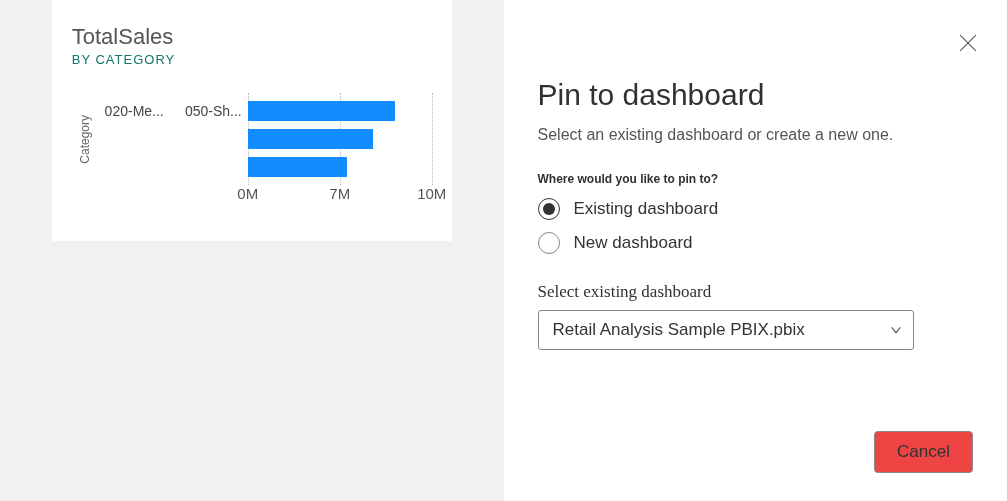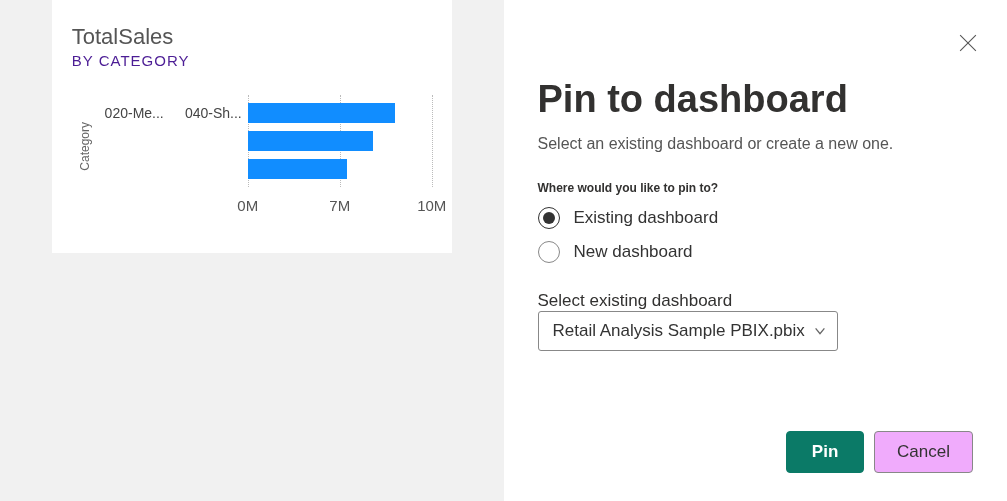--- a/index.html
+++ b/index.html
@@ -20,23 +20,23 @@
     padding: 24px 20px 30px 20px;
     box-shadow: 0 0 0 rgba(0,0,0,0);
   }
   .chart-title {
     font-size: 22px;
     font-weight: 400;
     color: #555;
     margin-bottom: 2px;
   }
   .chart-subtitle {
-    font-size: 15px;
+    font-size: 13px;
     letter-spacing: 1px;
-    color: #4c1d95;
+    color: #0f766e;
     margin-bottom: 30px;
     text-transform: uppercase;
   }
   .chart-body {
     display: flex;
     align-items: stretch;
   }
   .y-axis-title {
     writing-mode: vertical-rl;
     transform: rotate(180deg);
@@ -81,21 +81,20 @@
   }
   .bars { position: relative; }
   .bar-row { height: 28px; display: flex; align-items: center; }
   .bar {
     height: 20px;
     background: #118dff;
   }
   .x-ticks {
     position: relative;
     height: 30px;
-    margin-top: 10px;
   }
   .x-tick {
     position: absolute;
     transform: translateX(-50%);
     font-size: 15px;
     color: #555;
     top: 4px;
   }
 
   .right-pane {
@@ -112,22 +111,22 @@
     top: 34px;
     right: 30px;
     width: 18px;
     height: 18px;
     cursor: pointer;
     color: #555;
   }
   .close-icon svg { width: 100%; height: 100%; }
 
   .dialog-title {
-    font-size: 38px;
-    font-weight: 700;
+    font-size: 30px;
+    font-weight: 400;
     margin-top: 48px;
     margin-bottom: 14px;
     color: #323130;
   }
   .dialog-desc {
     font-size: 16px;
     color: #555;
     margin-bottom: 28px;
   }
   .question {
@@ -156,23 +155,25 @@
     width: 12px;
     height: 12px;
     background: #333;
     border-radius: 50%;
   }
   .radio-label { font-size: 17px; color: #333; }
 
   .select-label {
     font-size: 17px;
     margin-top: 16px;
+    margin-bottom: 8px;
+    font-family: Liberation Serif, serif;
   }
   .select-box {
-    width: 300px;
+    width: 376px;
     height: 40px;
     border: 1px solid #888;
     border-radius: 3px;
     display: flex;
     align-items: center;
     justify-content: space-between;
     padding: 0 10px 0 14px;
     font-size: 17px;
     color: #333;
     cursor: pointer;
@@ -196,38 +197,38 @@
     align-items: center;
     justify-content: center;
   }
   .btn-primary {
     background: #0b7a67;
     color: #fff;
     border: 1px solid #0b7a67;
     font-weight: 600;
   }
   .btn-secondary {
-    background: #f0abfc;
+    background: #ef4444;
     color: #333;
     border: 1px solid #888;
     text-align: center;
   }
 </style>
 </head>
 <body>
 
 <div class="left-pane">
   <div class="chart-card">
     <div class="chart-title">TotalSales</div>
     <div class="chart-subtitle">By Category</div>
     <div class="chart-body">
       <div class="y-axis-title">Category</div>
       <div class="cat-labels">
         <div class="cat-label">020-Me...</div>
-        <div class="cat-label">040-Sh...</div>
+        <div class="cat-label">050-Sh...</div>
       </div>
       <div class="bars-area">
         <div class="gridlines">
           <div class="grid" style="left:0%"></div>
           <div class="grid" style="left:50%"></div>
           <div class="grid" style="left:100%"></div>
         </div>
         <div class="bars">
           <div class="bar-row">
               <div class="bar" style="width:80%"></div>
@@ -275,16 +276,15 @@
 
   <div class="select-label">Select existing dashboard</div>
   <div class="select-box">
     <span>Retail Analysis Sample PBIX.pbix</span>
     <svg class="chev" viewBox="0 0 16 16" fill="none" stroke="currentColor" stroke-width="1.5">
       <polyline points="3,5 8,11 13,5"></polyline>
     </svg>
   </div>
 
   <div class="footer">
-    <div class="btn btn-primary">Pin</div>
     <div class="btn btn-secondary">Cancel</div>
   </div>
 </div>
 
 </body></html>

